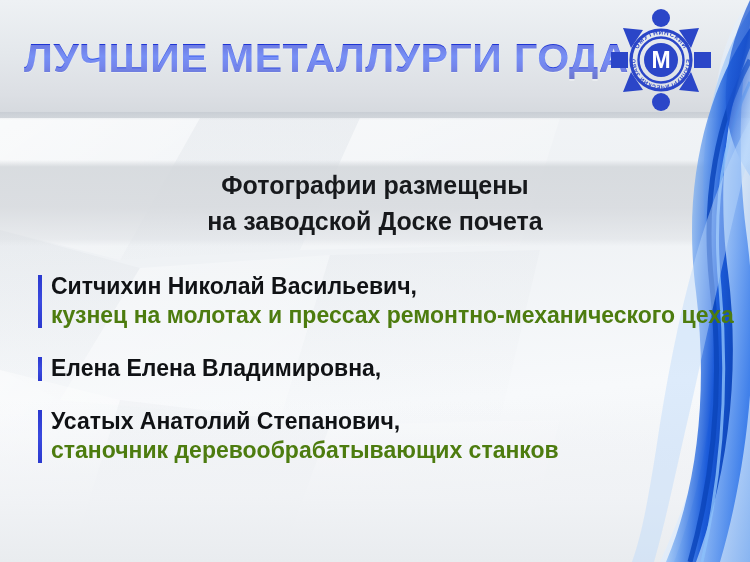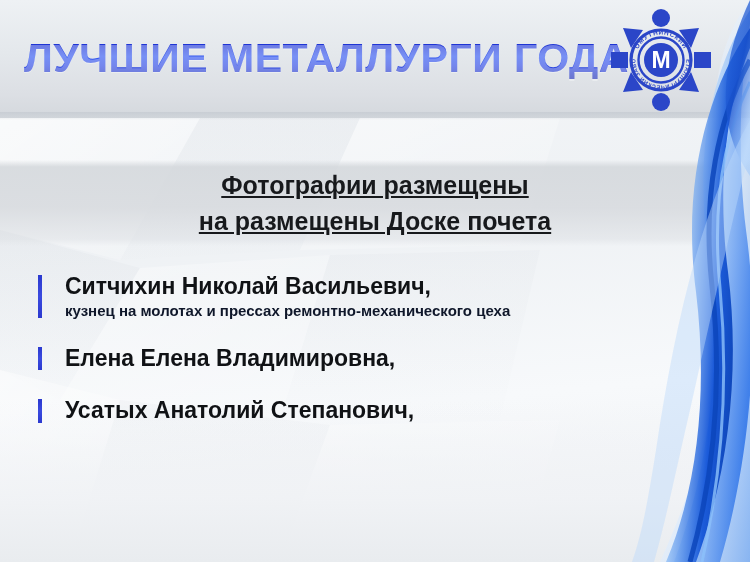--- a/index.html
+++ b/index.html
@@ -117,36 +117,35 @@
   .subtitle {
     position: absolute;
     left: 0;
     top: 168px;
     width: 750px;
     text-align: center;
     color: #17191c;
     font-size: 25px;
     font-weight: bold;
     line-height: 1.42;
-    text-decoration: underline;
   }
   .subtitle .sub-line {
     display: block;
   }
 
   .entries {
     position: absolute;
     left: 38px;
     top: 272px;
     width: 690px;
   }
 
   .entry {
     position: relative;
-    padding-left: 27px;
+    padding-left: 13px;
     margin-bottom: 23px;
   }
   .entry:last-child { margin-bottom: 8px; }
 
   .entry-bar {
     position: absolute;
     left: 0;
     top: 3px;
     bottom: 3px;
     width: 4px;
@@ -155,22 +154,22 @@
 
   .entry-name {
     color: #101215;
     font-size: 23px;
     font-weight: bold;
     line-height: 1.28;
     white-space: nowrap;
   }
 
   .entry-role {
-    color: #0f172a;
-    font-size: 15px;
+    color: #4d7c0f;
+    font-size: 23px;
     font-weight: bold;
     line-height: 1.3;
   }
   .entry-role .role-line { display: block; white-space: nowrap; }
 
   
   .ribbon {
     position: absolute;
     right: 0;
     top: 0;
@@ -284,21 +283,21 @@
         <textPath href="#arcTop" startOffset="50%" text-anchor="middle">ОМУТНИНСКИЙ</textPath>
       </text>
       <text font-family="Liberation Sans, sans-serif" font-size="5.6" font-weight="bold" fill="#2b46c8" letter-spacing="0.4">
         <textPath href="#arcBot" startOffset="50%" text-anchor="middle">МЕТАЛЛУРГИЧЕСКИЙ ЗАВОД</textPath>
       </text>
       <text x="52" y="52" text-anchor="middle" dominant-baseline="central" font-family="Liberation Sans, sans-serif" font-size="23" font-weight="bold" fill="#ffffff">М</text>
     </svg>
 
     <div class="subtitle">
       <span class="sub-line">Фотографии размещены</span>
-      <span class="sub-line">на размещены Доске почета</span>
+      <span class="sub-line">на заводской Доске почета</span>
     </div>
 
     <div class="entries">
 
       <div class="entry">
         <span class="entry-bar"></span>
         <div class="entry-name">Ситчихин Николай Васильевич,</div>
         <div class="entry-role">
           <span class="role-line">кузнец на молотах и прессах ремонтно-механического цеха</span>
         </div>
@@ -306,18 +305,19 @@
 
       <div class="entry">
         <span class="entry-bar"></span>
         <div class="entry-name">Елена Елена Владимировна,</div>
       </div>
 
       <div class="entry">
         <span class="entry-bar"></span>
         <div class="entry-name">Усатых Анатолий Степанович,</div>
         <div class="entry-role">
+          <span class="role-line">станочник деревообрабатывающих станков</span>
         </div>
       </div>
 
     </div>
   </div>
 </div>
 
 </body></html>

